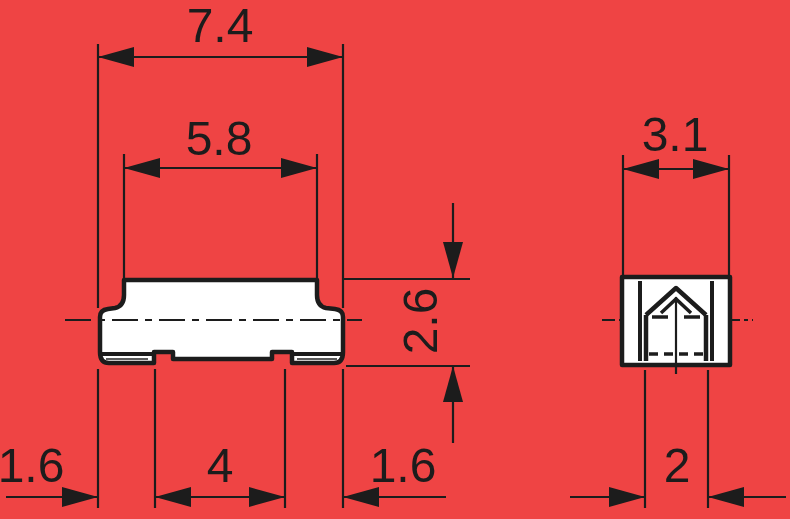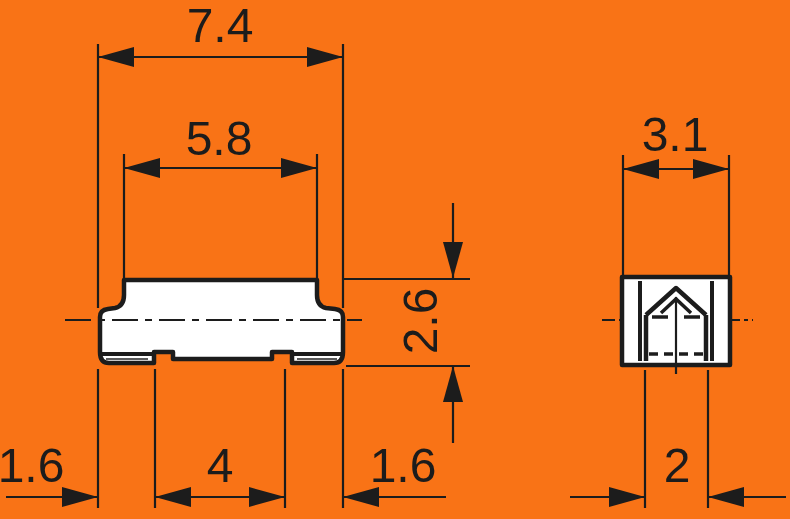--- a/index.html
+++ b/index.html
@@ -4,21 +4,21 @@
 <style>
   html, body {
     margin: 0;
     padding: 0;
     background: #ffffff;
   }
   #canvas {
     position: relative;
     width: 790px;
     height: 519px;
-    background: #f97316;
+    background: #ef4444;
     font-family: "Liberation Sans", "DejaVu Sans", sans-serif;
   }
   svg text {
     font-family: "Liberation Sans", "DejaVu Sans", sans-serif;
     font-size: 48px;
     fill: #1c1c1c;
   }
   .outline  { stroke: #1c1c1c; stroke-width: 4.5; fill: #ffffff; stroke-linejoin: round; }
   .thick    { stroke: #1c1c1c; stroke-width: 4;   fill: none; }
   .thick2   { stroke: #1c1c1c; stroke-width: 3.5; fill: none; }

